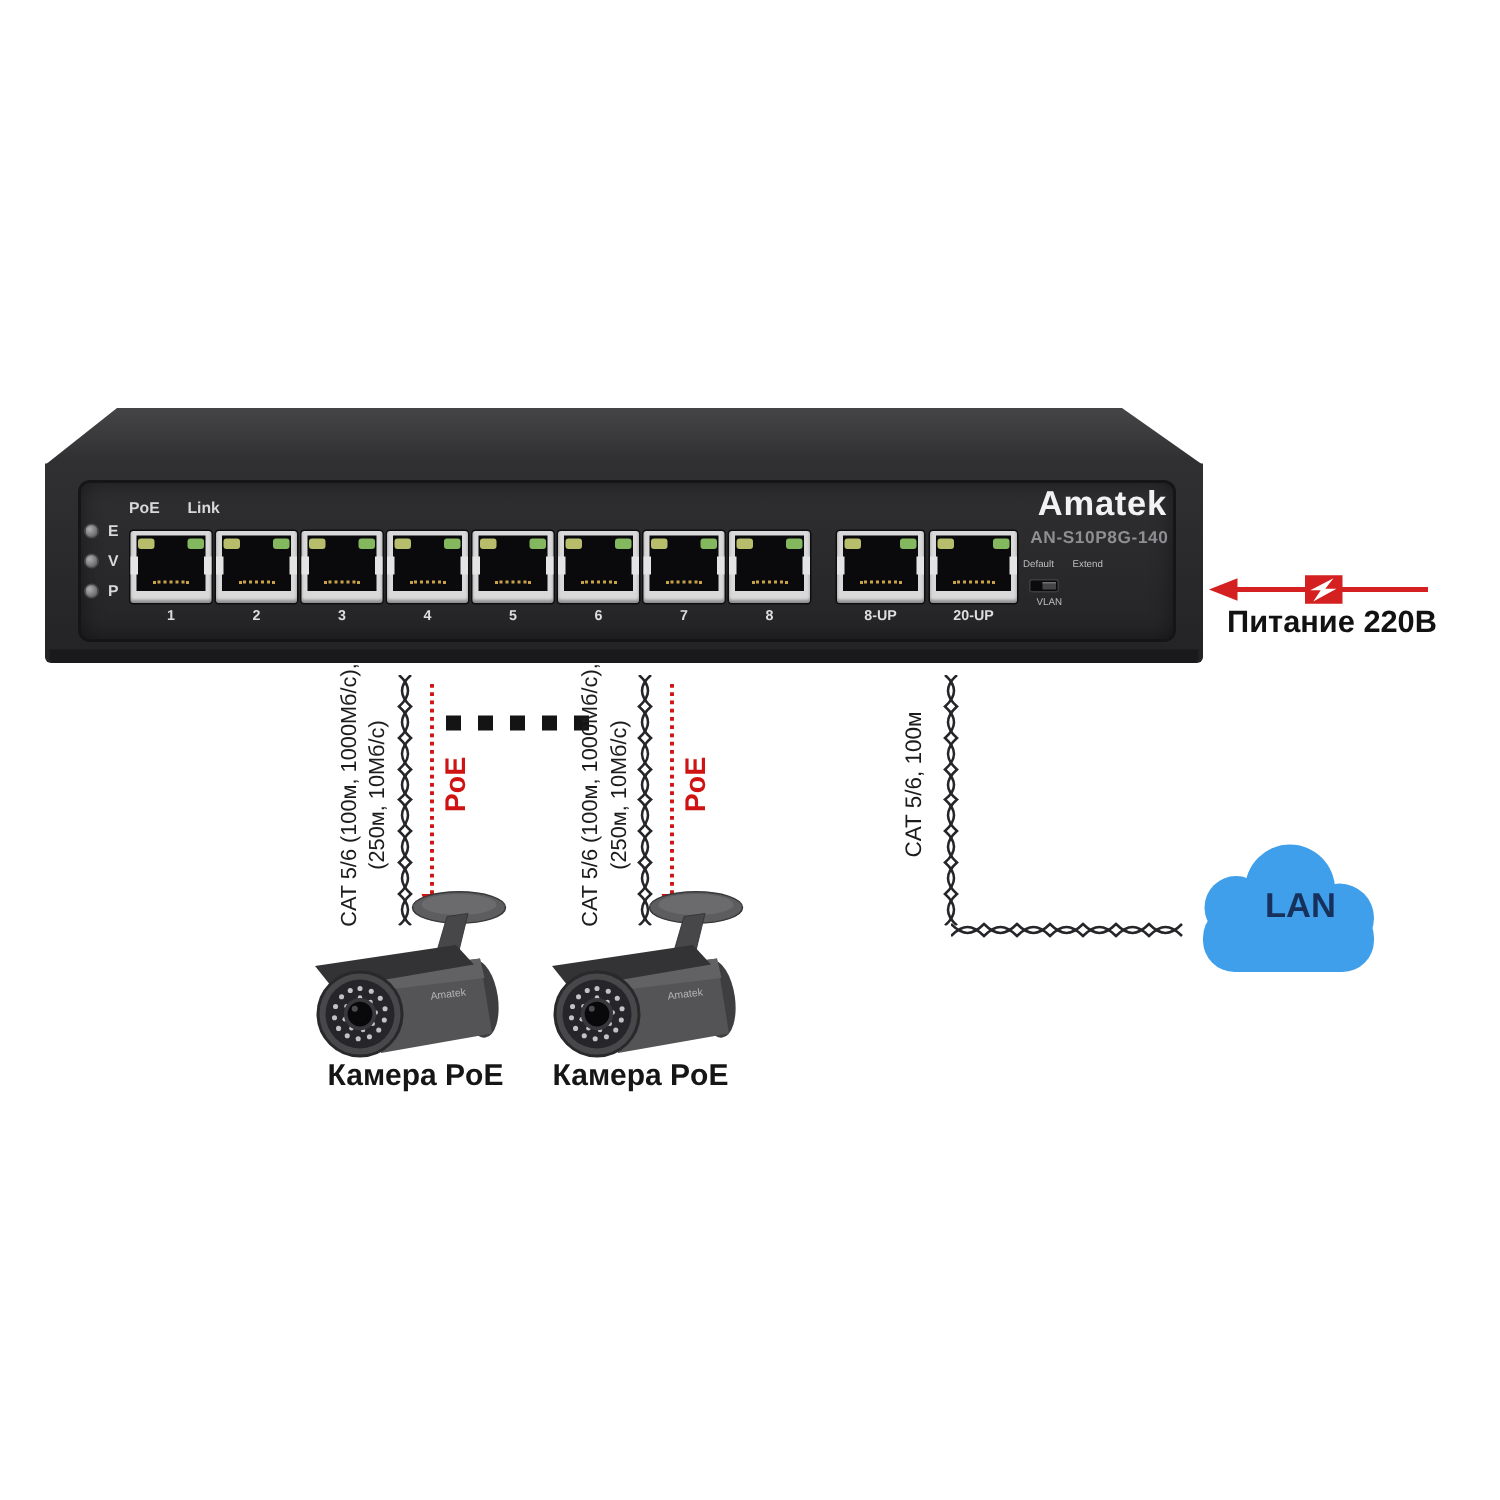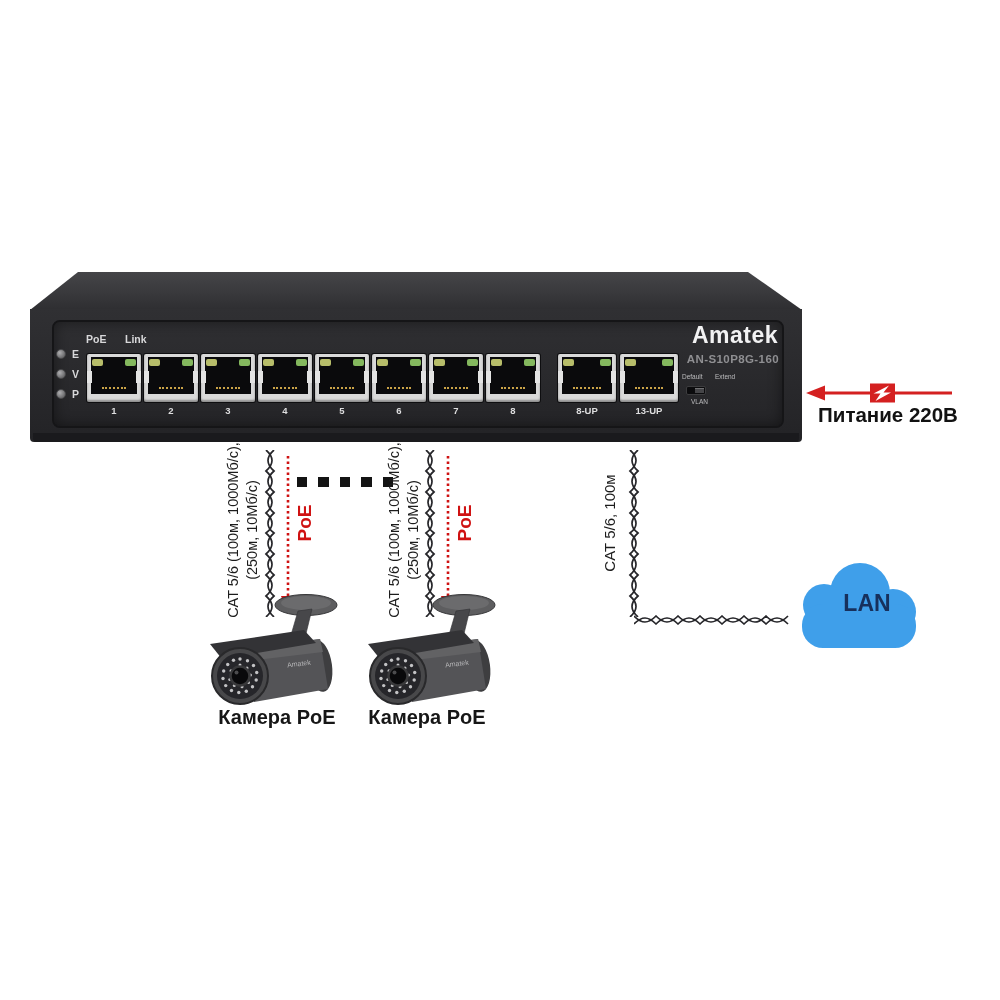--- a/index.html
+++ b/index.html
@@ -199,24 +199,24 @@
 
     <span class="port-num" style="left:59px">1</span>
     <span class="port-num" style="left:116px">2</span>
     <span class="port-num" style="left:173px">3</span>
     <span class="port-num" style="left:230px">4</span>
     <span class="port-num" style="left:287px">5</span>
     <span class="port-num" style="left:344px">6</span>
     <span class="port-num" style="left:401px">7</span>
     <span class="port-num" style="left:458px">8</span>
     <span class="port-num" style="left:532px">8-UP</span>
-    <span class="port-num" style="left:594px">13-UP</span>
+    <span class="port-num" style="left:594px">20-UP</span>
 
     <span class="brand">Amatek</span>
-    <span class="model">AN-S10P8G-160</span>
+    <span class="model">AN-S10P8G-140</span>
 
     <span class="tg-label" style="left:652px; top:101px">Default</span>
     <span class="tg-label" style="left:685px; top:101px">Extend</span>
     <div class="tg-slider">
         <div class="tg-knob"></div>
       </div>
     <span class="tg-label" style="left:661px; top:126px">VLAN</span>
   </div>
 
   <svg class="power-svg" width="152" height="26" viewBox="0 0 152 26">

